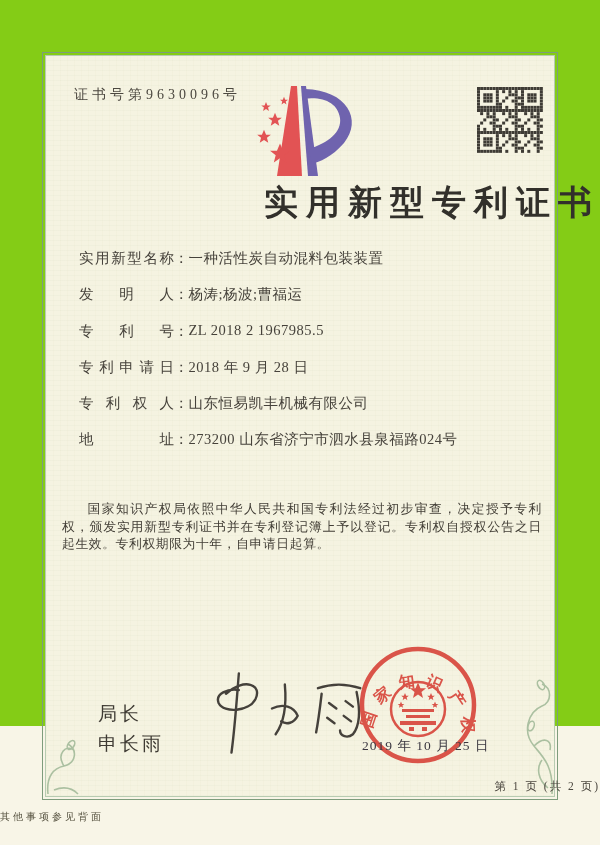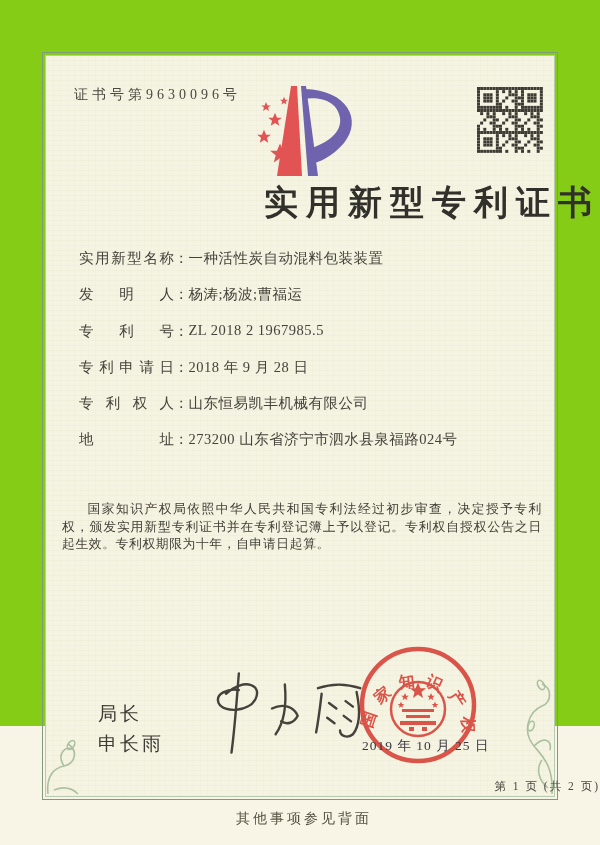--- a/index.html
+++ b/index.html
@@ -62,22 +62,22 @@
   .seal-date{
     position:absolute;left:362px;top:737px;z-index:3;
     font-size:13.5px;letter-spacing:1px;color:#3a3740;
   }
   
   .page-indicator{
     position:absolute;left:0;right:0;top:779px;text-align:right;
     font-size:11.5px;letter-spacing:2px;color:#4b473f;
   }
   .footer-note{
-    position:absolute;left:0;right:0;top:810px;text-align:center;
-    font-size:14px;letter-spacing:3px;color:#55513f;margin-left:8px;
+    position:absolute;left:0;right:0;top:810px;text-align:left;
+    font-size:10px;letter-spacing:3px;color:#55513f;
   }
   .flourish{position:absolute;pointer-events:none;}
   .fl-left{left:44px;top:738px;width:50px;height:58px;}
   .fl-right{left:508px;top:676px;width:48px;height:120px;}
 </style>
 </head>
 <body>
 
 <div class="page">
 

